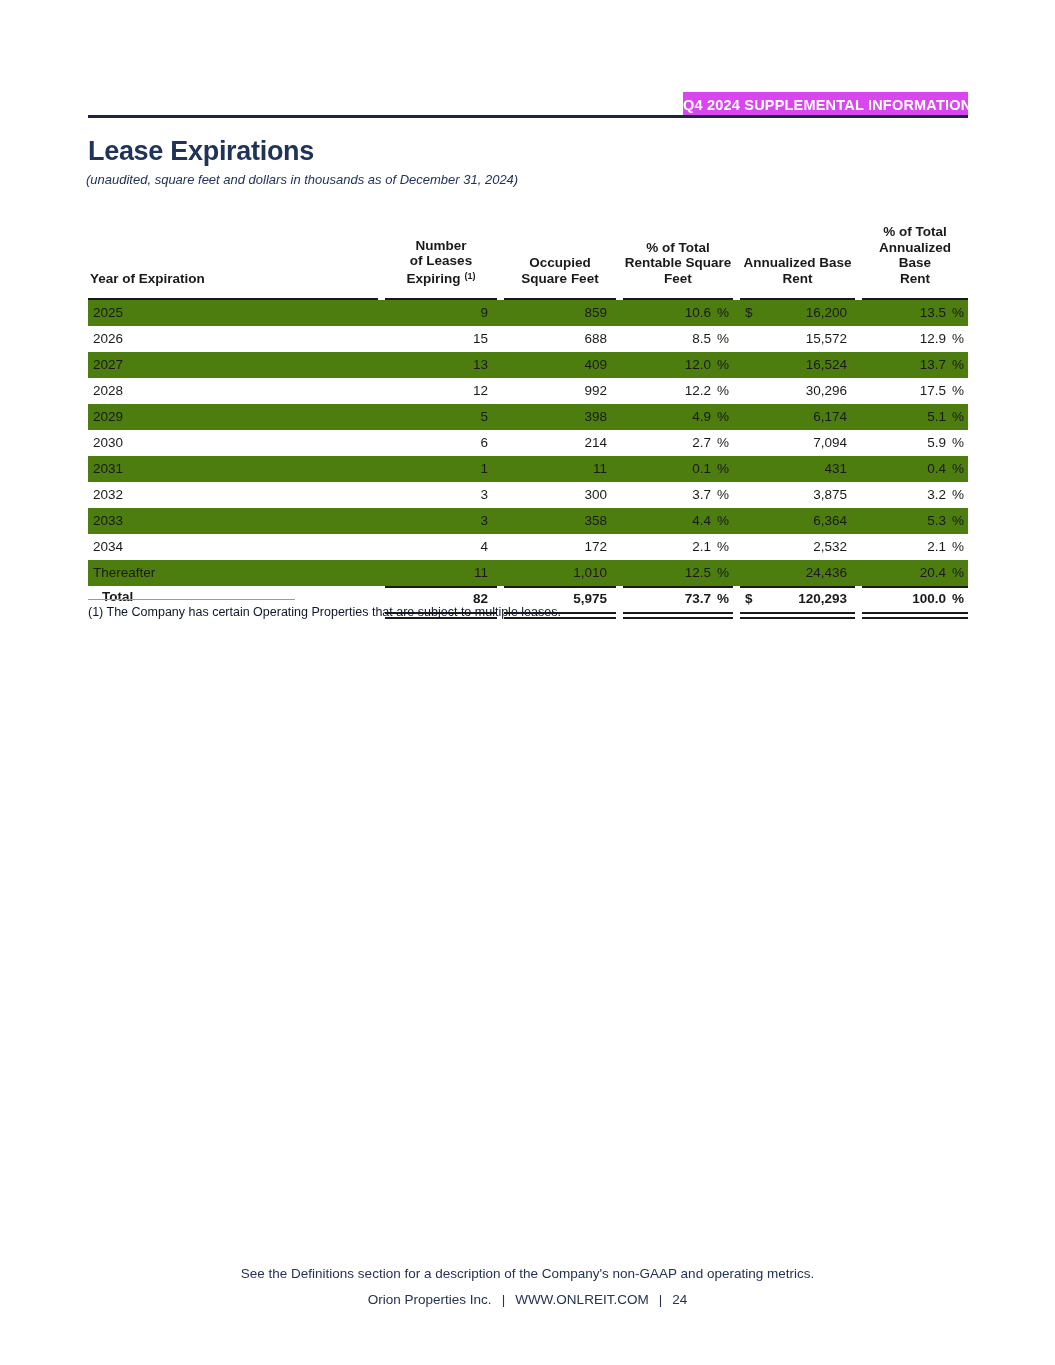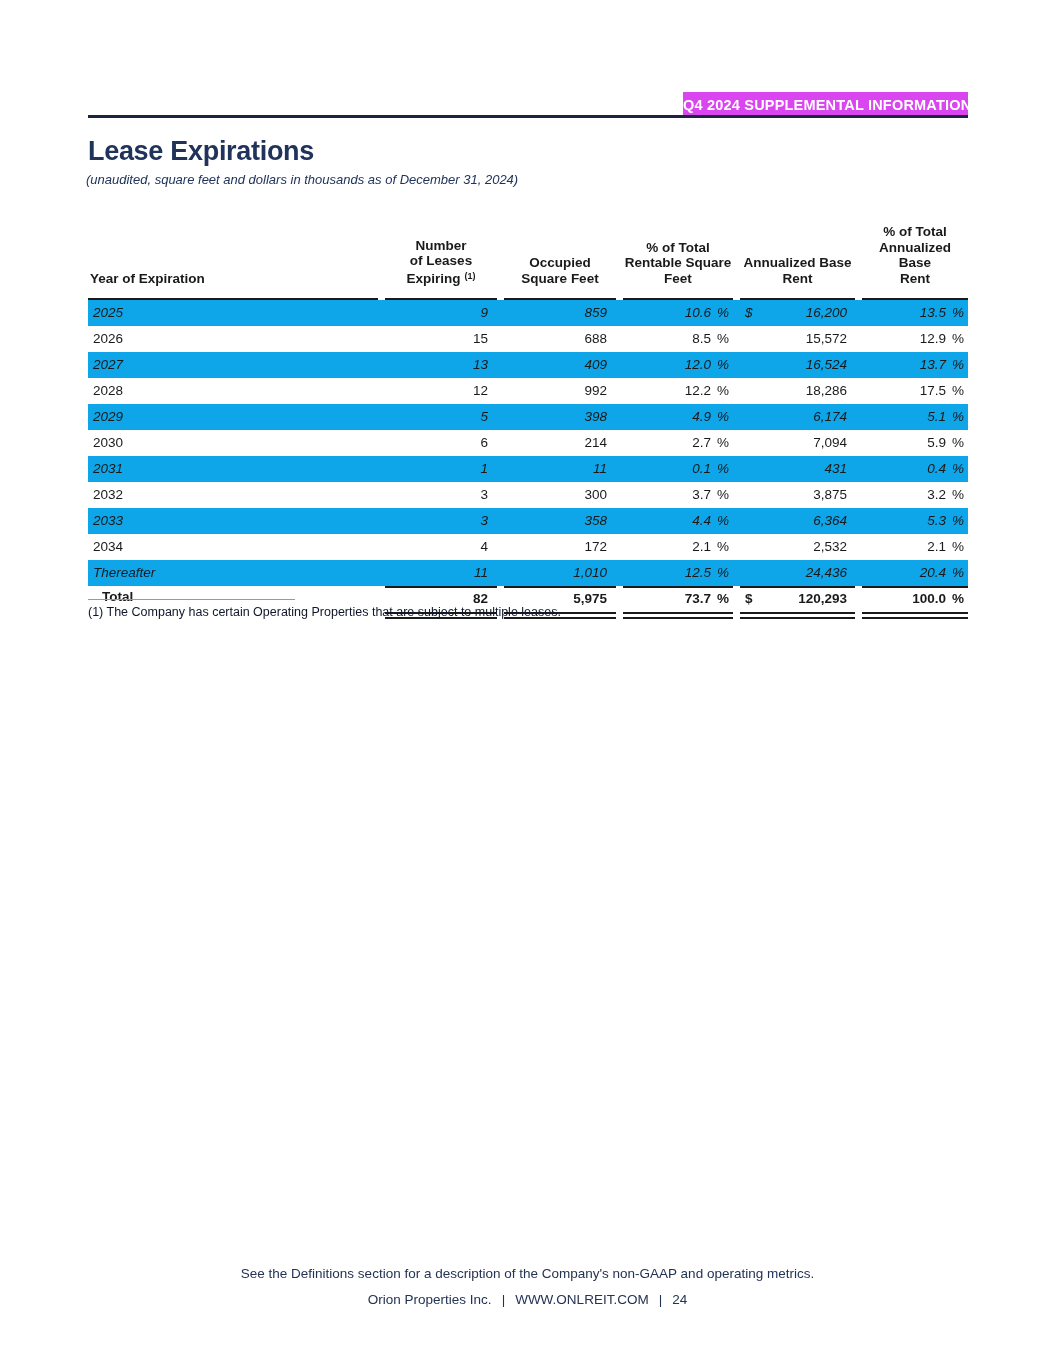--- a/index.html
+++ b/index.html
@@ -68,21 +68,21 @@
     font-weight: bold;
     line-height: 15.5px;
     padding-bottom: 12px;
     border-bottom: 2.5px solid #1a1a1a;
     text-align: center;
   }
   .thead .cell.c1 { text-align: left; padding-left: 2px; }
   .thead sup { font-size: 9px; vertical-align: 4px; }
 
   .data-row { height: 26px; line-height: 26px; background: #ffffff; }
-  .data-row.striped { background: #0ea5e9; font-style: italic; }
+  .data-row.striped { background: #4d7c0f; }
 
   .cell.c1 { text-align: left; padding-left: 5px; }
   .cell.num { text-align: right; padding-right: 9px; }
   .cell.pct { display: flex; justify-content: flex-end; padding-right: 4px; }
   .cell.pct .sign { margin-left: 6px; }
   .cell.money { display: flex; justify-content: space-between; padding-left: 5px; padding-right: 8px; }
 
   .total-row { height: 25px; line-height: 21px; font-weight: bold; }
   .total-row .cell { border-top: 2.5px solid #1a1a1a; }
   .total-row .cell.c1 { border-top: none; padding-left: 14px; }
@@ -226,21 +226,21 @@
         <div class="grid-row data-row">
       <div class="cell c1">2028</div>
       <div class="cell c2 num">12</div>
       <div class="cell c3 num">992</div>
       <div class="cell c4 pct">
         <span class="v">12.2</span>
             <span class="sign">%</span>
       </div>
       <div class="cell c5 money">
         <span class="cur"></span>
-            <span class="v">18,286</span>
+            <span class="v">30,296</span>
       </div>
       <div class="cell c6 pct">
         <span class="v">17.5</span>
             <span class="sign">%</span>
       </div>
     </div>
         <div class="grid-row data-row striped">
       <div class="cell c1">2029</div>
       <div class="cell c2 num">5</div>
       <div class="cell c3 num">398</div>

